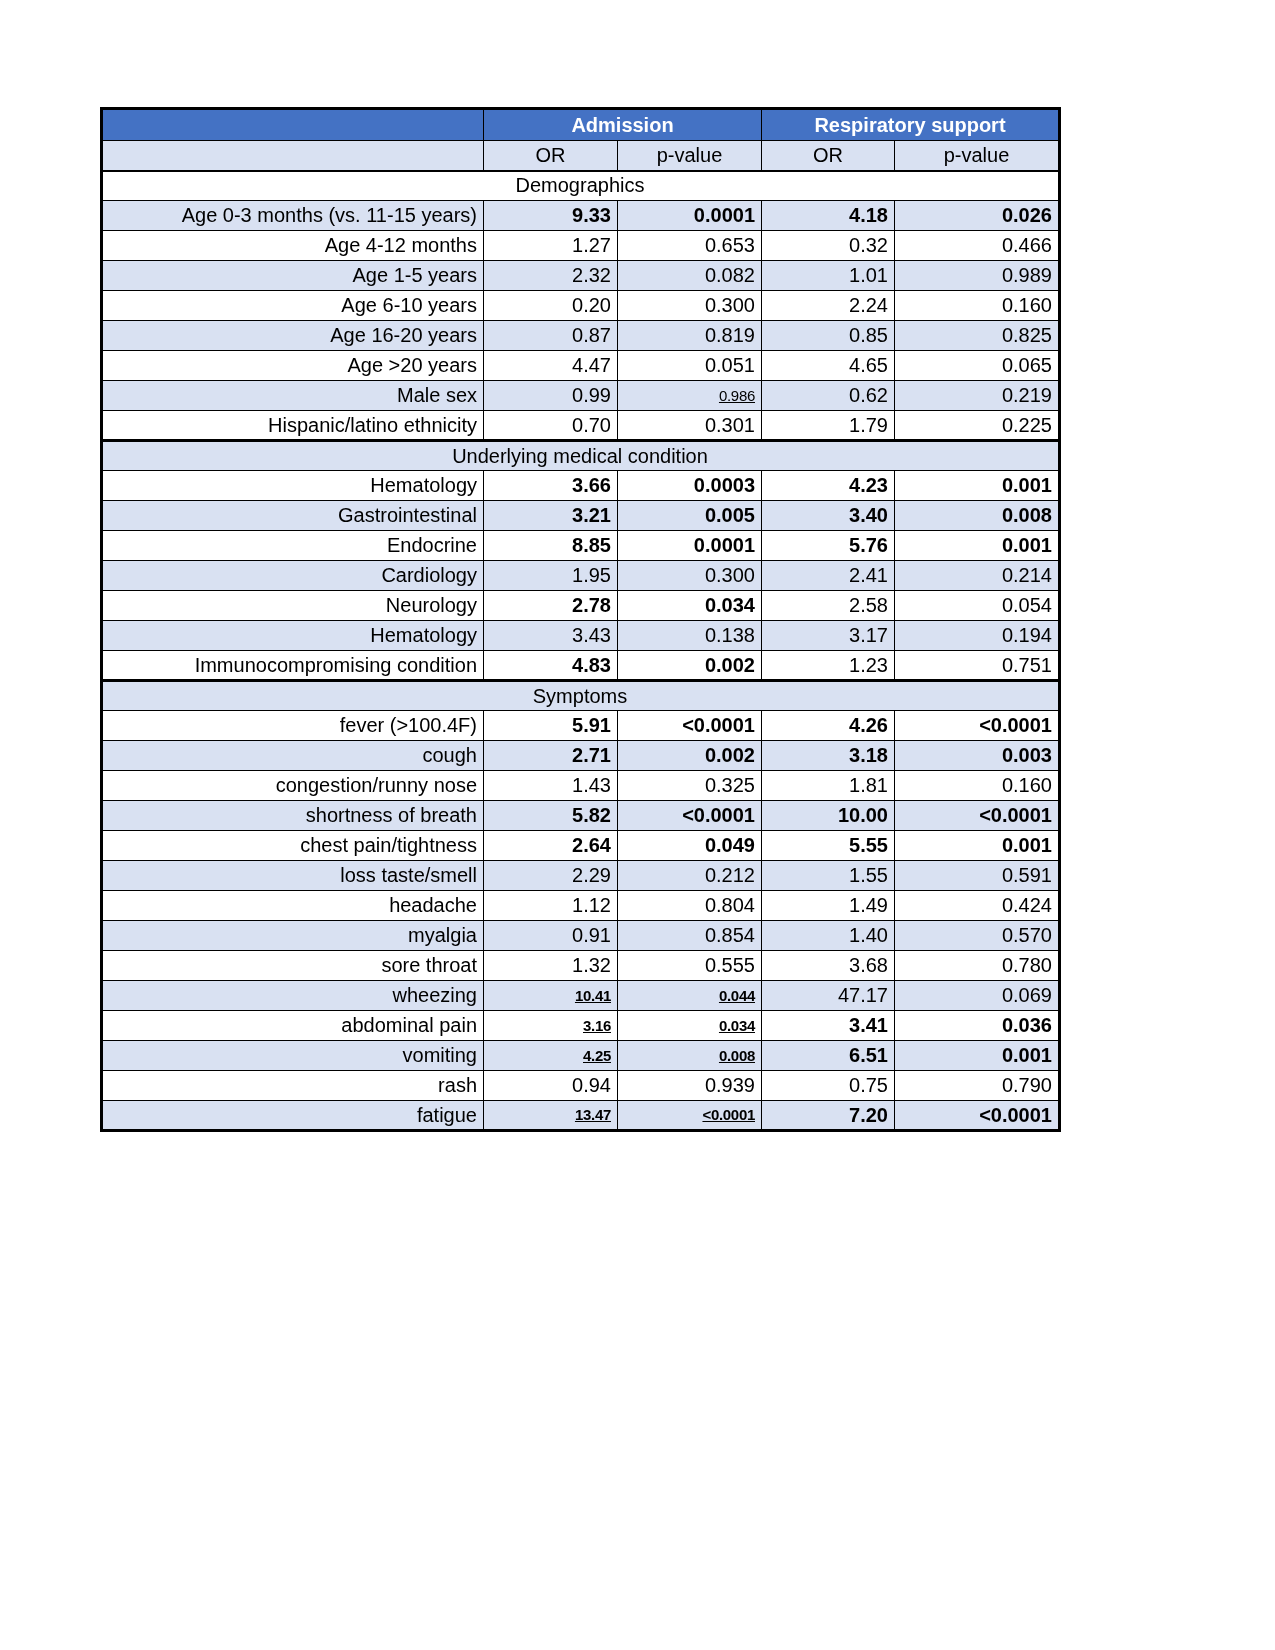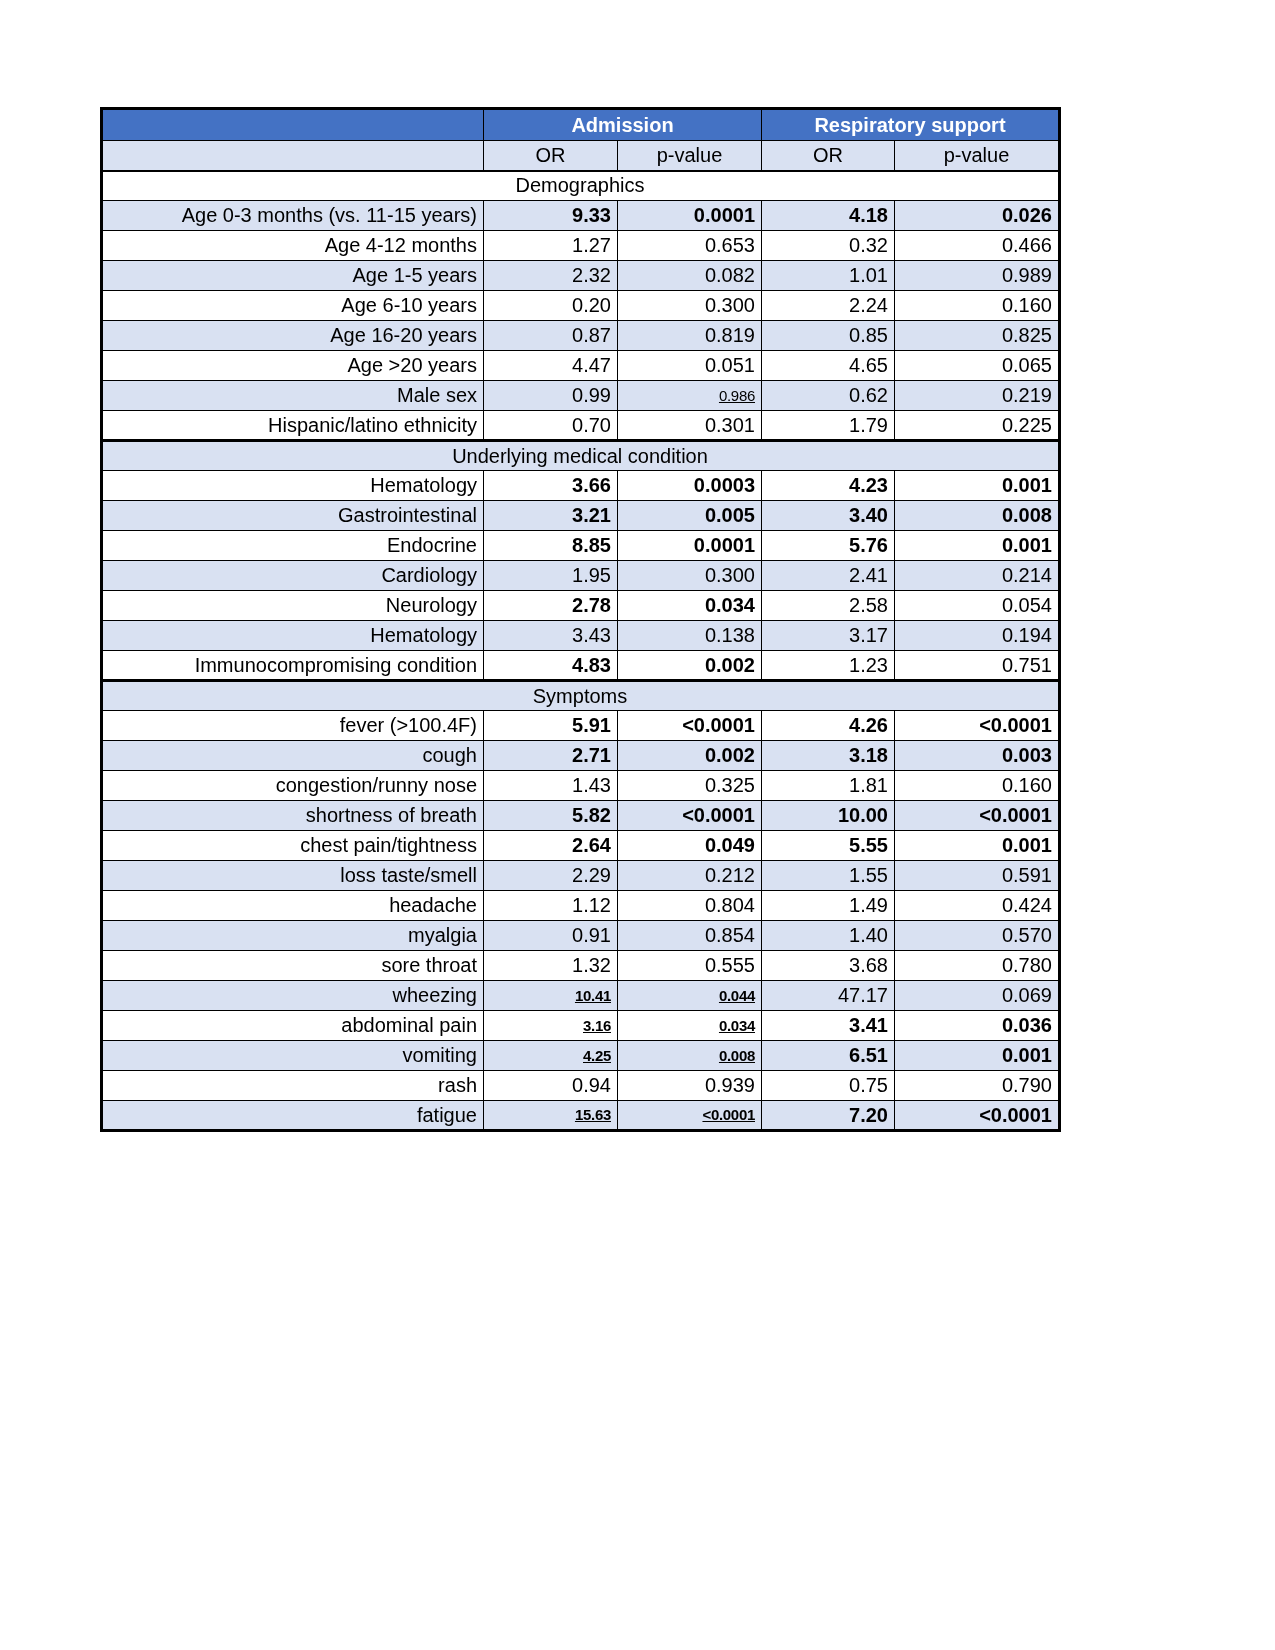--- a/index.html
+++ b/index.html
@@ -300,20 +300,20 @@
   </tr>
         <tr class="white">
     <td class="label">rash</td>
     <td class="num">0.94</td>
     <td class="num">0.939</td>
     <td class="num">0.75</td>
     <td class="num">0.790</td>
   </tr>
         <tr class="lav">
     <td class="label">fatigue</td>
-    <td class="num bold cond">15.63</td>
+    <td class="num bold cond">13.47</td>
     <td class="num bold cond">&lt;0.0001</td>
     <td class="num bold">7.20</td>
     <td class="num bold">&lt;0.0001</td>
   </tr>
       </tbody>
   </table>
 </div>
 
 </body></html>

